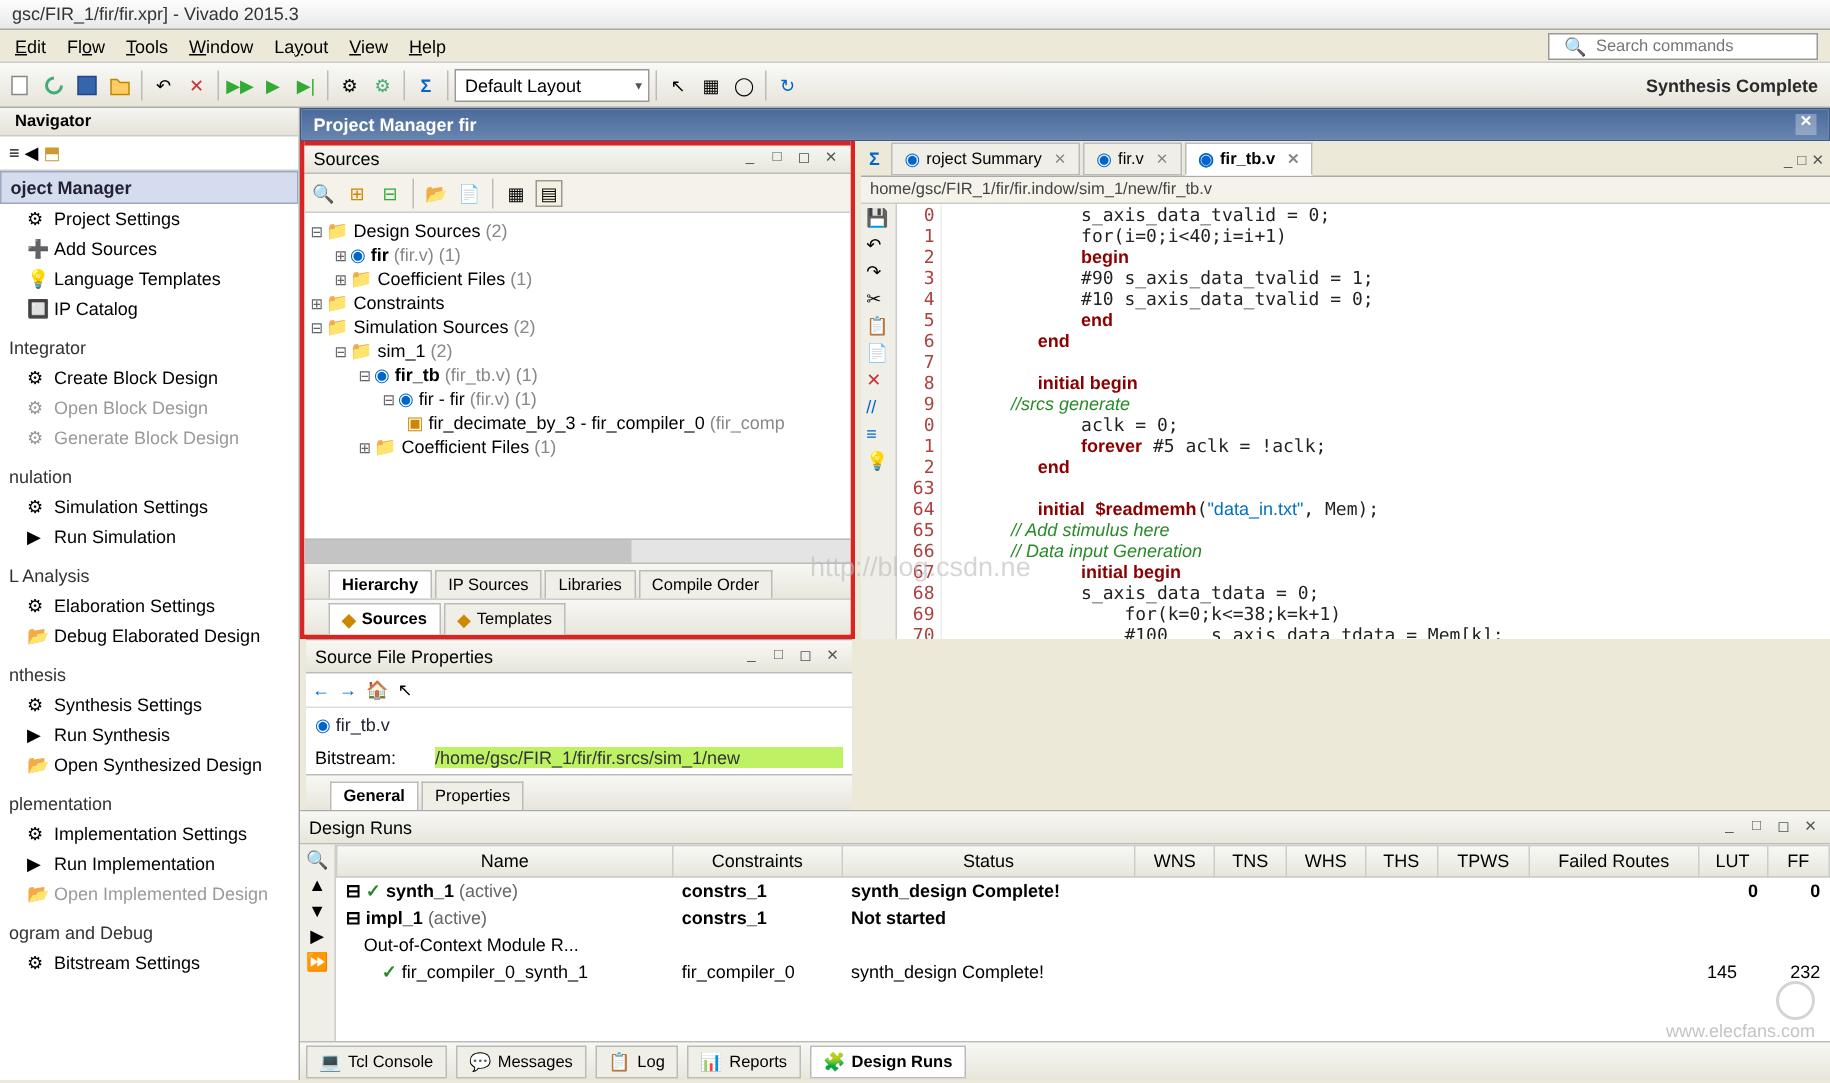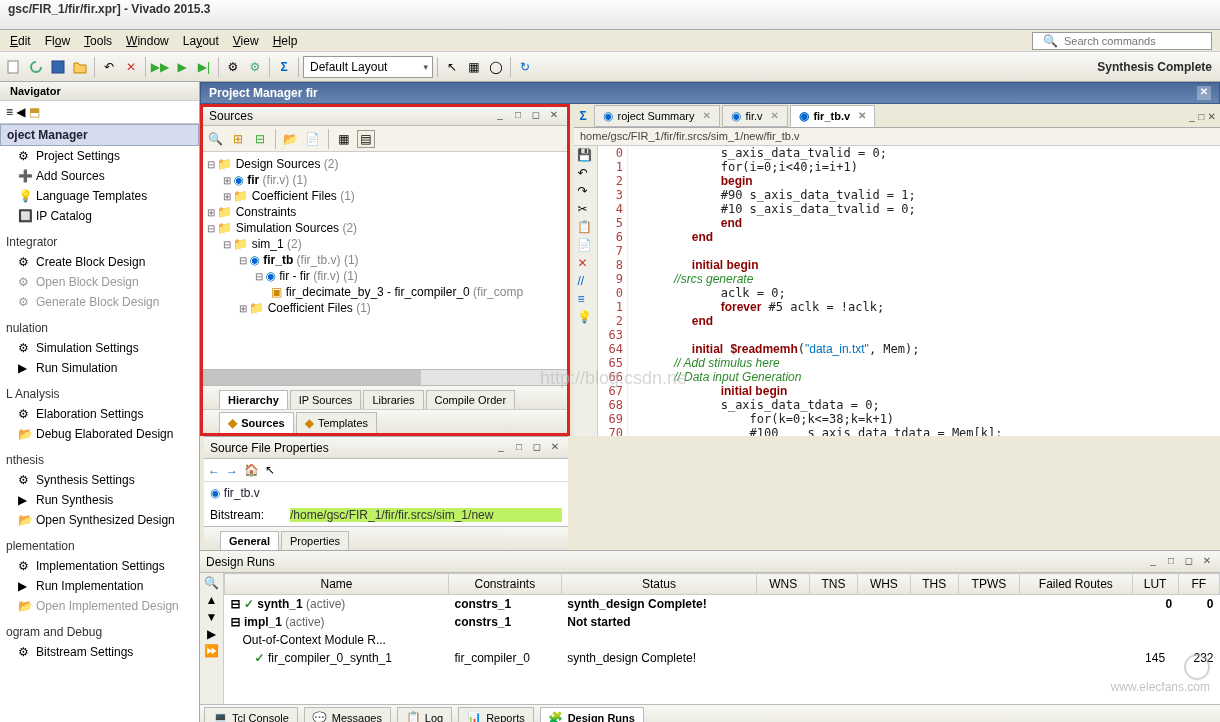--- a/index.html
+++ b/index.html
@@ -1,17 +1,17 @@
 <!DOCTYPE html>
 <html><head>
 <meta charset="utf-8">
 <style>
 * { margin:0; padding:0; box-sizing:border-box; font-family:"Segoe UI",Tahoma,sans-serif; font-size:12px; }
 body { width:1220px; height:722px; background:#ece9d8; overflow:hidden; position:relative; }
-.titlebar { height:30px; background:linear-gradient(#fdfdfd,#e8e8e8); border-bottom:1px solid #aaa; padding:2px 8px; color:#333;font-weight:bold; }
+.titlebar { height:20px; background:linear-gradient(#fdfdfd,#e8e8e8); border-bottom:1px solid #aaa; padding:2px 8px; color:#333; }
 .menubar { height:22px; background:#ece9d8; border-bottom:1px solid #ccc; display:flex; align-items:center; gap:2px; padding:0 4px; position:relative; }
 .menubar span { padding:2px 6px; cursor:default; }
 .menubar span u { text-decoration:underline; }
 .searchbox { position:absolute; right:8px; top:2px; width:180px; height:18px; background:#fff; border:1px solid #999; display:flex; align-items:center; padding:0 4px; }
 .searchbox input { border:none; outline:none; flex:1; font-size:11px; color:#666; }
 .toolbar { height:30px; background:linear-gradient(#f9f9f7,#e7e4d9); border-bottom:1px solid #aaa; display:flex; align-items:center; gap:2px; padding:0 4px; position:relative; }
 .tb-icon { width:20px; height:20px; display:flex; align-items:center; justify-content:center; border:1px solid transparent; }
 .tb-sep { width:1px; height:20px; background:#bbb; margin:0 2px; }
 .layout-sel { height:22px; background:#fff; border:1px solid #999; padding:0 18px 0 6px; display:flex; align-items:center; position:relative; width:130px; }
 .layout-sel::after { content:"▾"; position:absolute; right:4px; font-size:9px; color:#555; }
@@ -326,21 +326,21 @@
               <div class="tab"><span style="color:#06c">◉</span> roject Summary<span class="x">✕</span></div>
               <div class="tab"><span style="color:#06c">◉</span> fir.v<span class="x">✕</span></div>
               <div class="tab active"><span style="color:#06c">◉</span> fir_tb.v<span class="x">✕</span></div>
             </div>
           <div class="wc2" style="margin-left:auto;padding:0 4px">
             <span>_</span>
             <span>□</span>
             <span>✕</span>
           </div>
         </div>
-        <div class="ed-path">home/gsc/FIR_1/fir/fir.srcs/sim_1/new/fir_tb.v</div>
+        <div class="ed-path">home/gsc/FIR_1/fir/fir.indow/sim_1/new/fir_tb.v</div>
         <div class="ed-body">
           <div class="ed-gutter">
             <div class="gic">💾</div>
             <div class="gic">↶</div>
             <div class="gic">↷</div>
             <div class="gic">✂</div>
             <div class="gic">📋</div>
             <div class="gic">📄</div>
             <div class="gic" style="color:#c33">✕</div>
             <div class="gic" style="color:#06c">//</div>
@@ -485,21 +485,21 @@
                 <tr>
                   <td style="padding-left:30px"><span class="chk">✓</span> fir_compiler_0_synth_1</td>
                   <td>fir_compiler_0</td>
                   <td>synth_design Complete!</td>
                   <td></td>
                   <td></td>
                   <td></td>
                   <td></td>
                   <td></td>
                   <td></td>
-                  <td style="text-align:center">145</td>
+                  <td style="text-align:left">145</td>
                   <td style="text-align:right">232</td>
                 </tr>
               </tbody>
           </table>
         </div>
       </div>
       <div class="btabs" id="btabs">
           <div class="btab"><span>💻</span> Tcl Console</div>
           <div class="btab"><span>💬</span> Messages</div>
           <div class="btab"><span>📋</span> Log</div>

